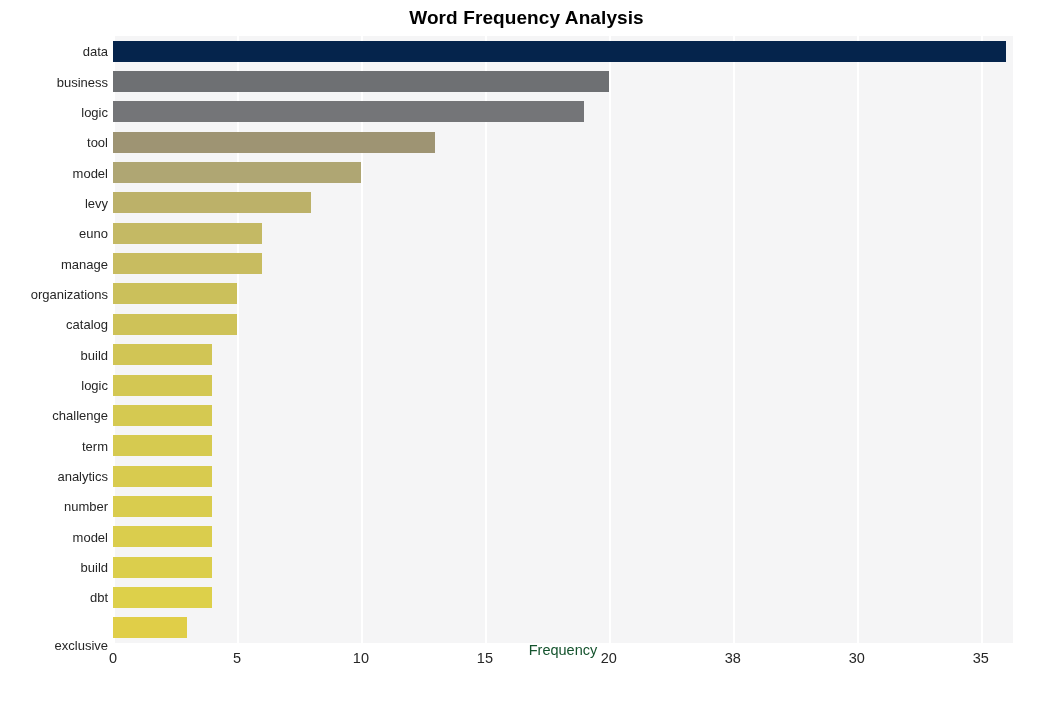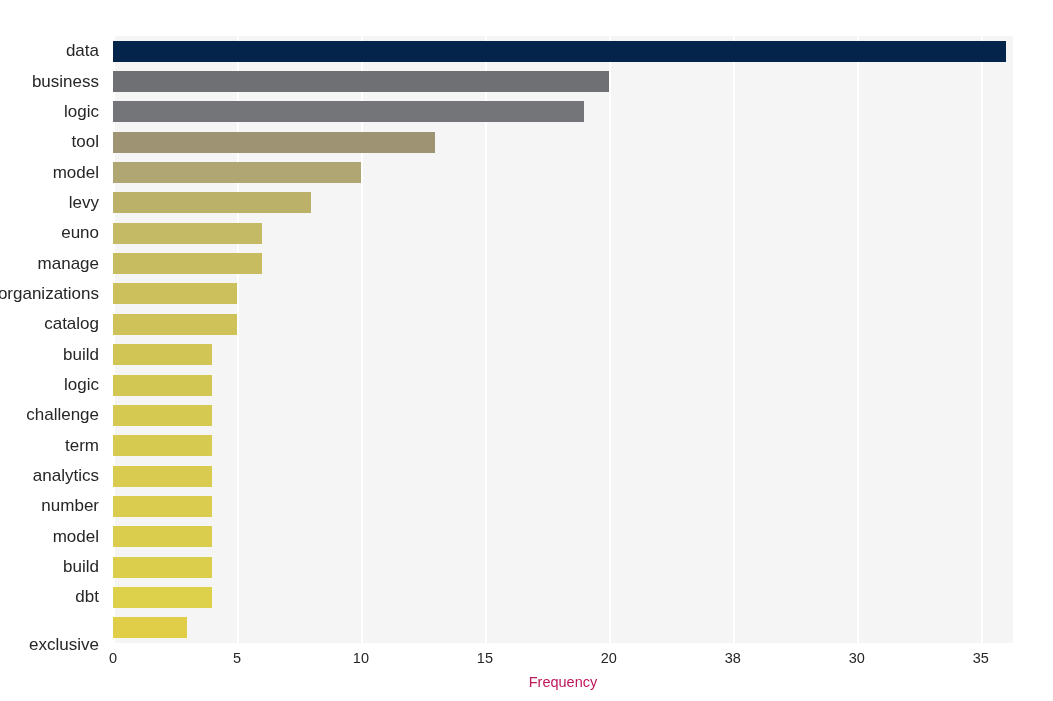--- a/index.html
+++ b/index.html
@@ -63,24 +63,24 @@
     width: 900px;
   }
   .bar {
     position: absolute;
     left: 0;
     top: 3.7px;
     height: 21px;
   }
   .ytick-label {
     position: absolute;
-    right: 14px;
+    right: 5px;
     transform: translateY(-50%);
     white-space: nowrap;
-    font-size: 17px;
+    font-size: 13px;
     color: #262626;
     text-align: right;
   }
   #ytick-layer {
     position: absolute;
     left: 0;
     top: 36px;
     width: 113px;
     height: 607px;
   }
@@ -98,32 +98,33 @@
     top: 7px;
     transform: translateX(-50%);
     font-size: 14.5px;
     color: #262626;
     white-space: nowrap;
   }
 
   #xaxis-title {
     position: absolute;
     left: 113px;
-    top: 674px;
+    top: 642px;
     width: 900px;
     text-align: center;
     font-size: 14.5px;
-    color: #be185d;
+    color: #14532d;
   }
 </style>
 </head>
 <body>
 
 <div id="figure">
 
+  <div id="chart-title">Word Frequency Analysis</div>
 
   <div id="plot-area">
       <div class="gridline-v" style="left: 0px;"></div>
       <div class="gridline-v" style="left: 123.967px;"></div>
       <div class="gridline-v" style="left: 247.934px;"></div>
       <div class="gridline-v" style="left: 371.901px;"></div>
       <div class="gridline-v" style="left: 495.868px;"></div>
       <div class="gridline-v" style="left: 619.835px;"></div>
       <div class="gridline-v" style="left: 743.802px;"></div>
       <div class="gridline-v" style="left: 867.769px;"></div>

